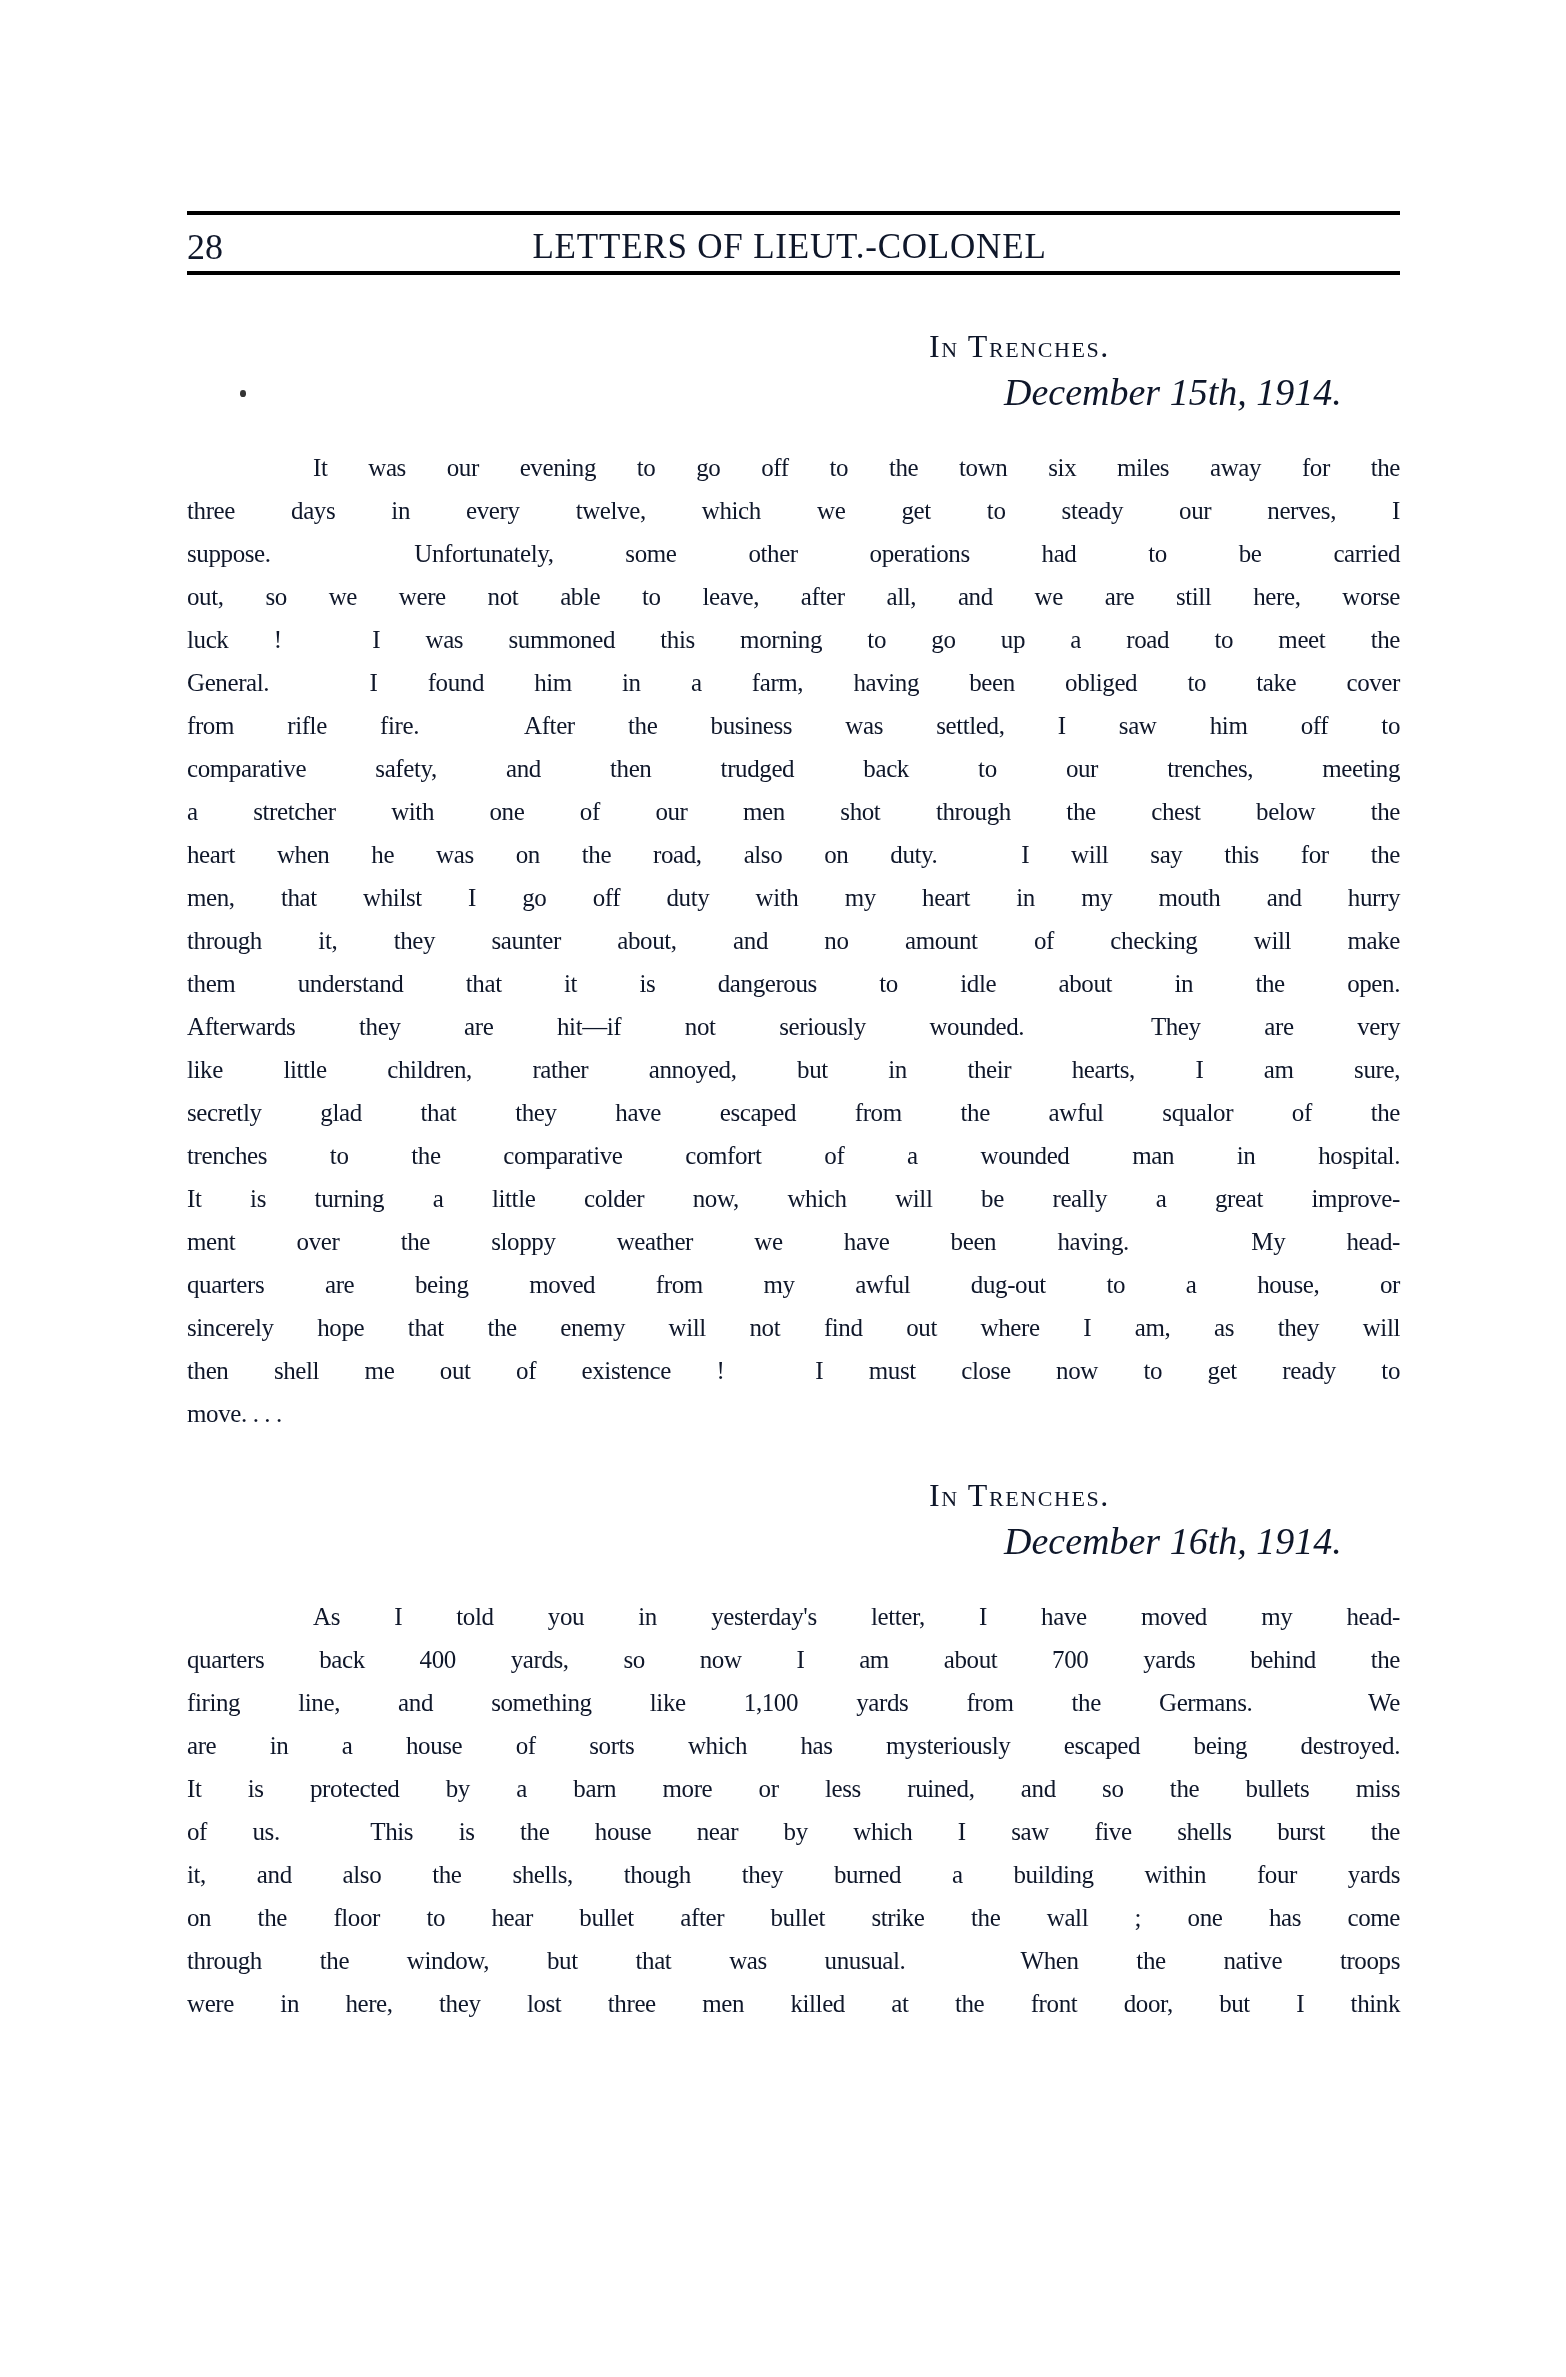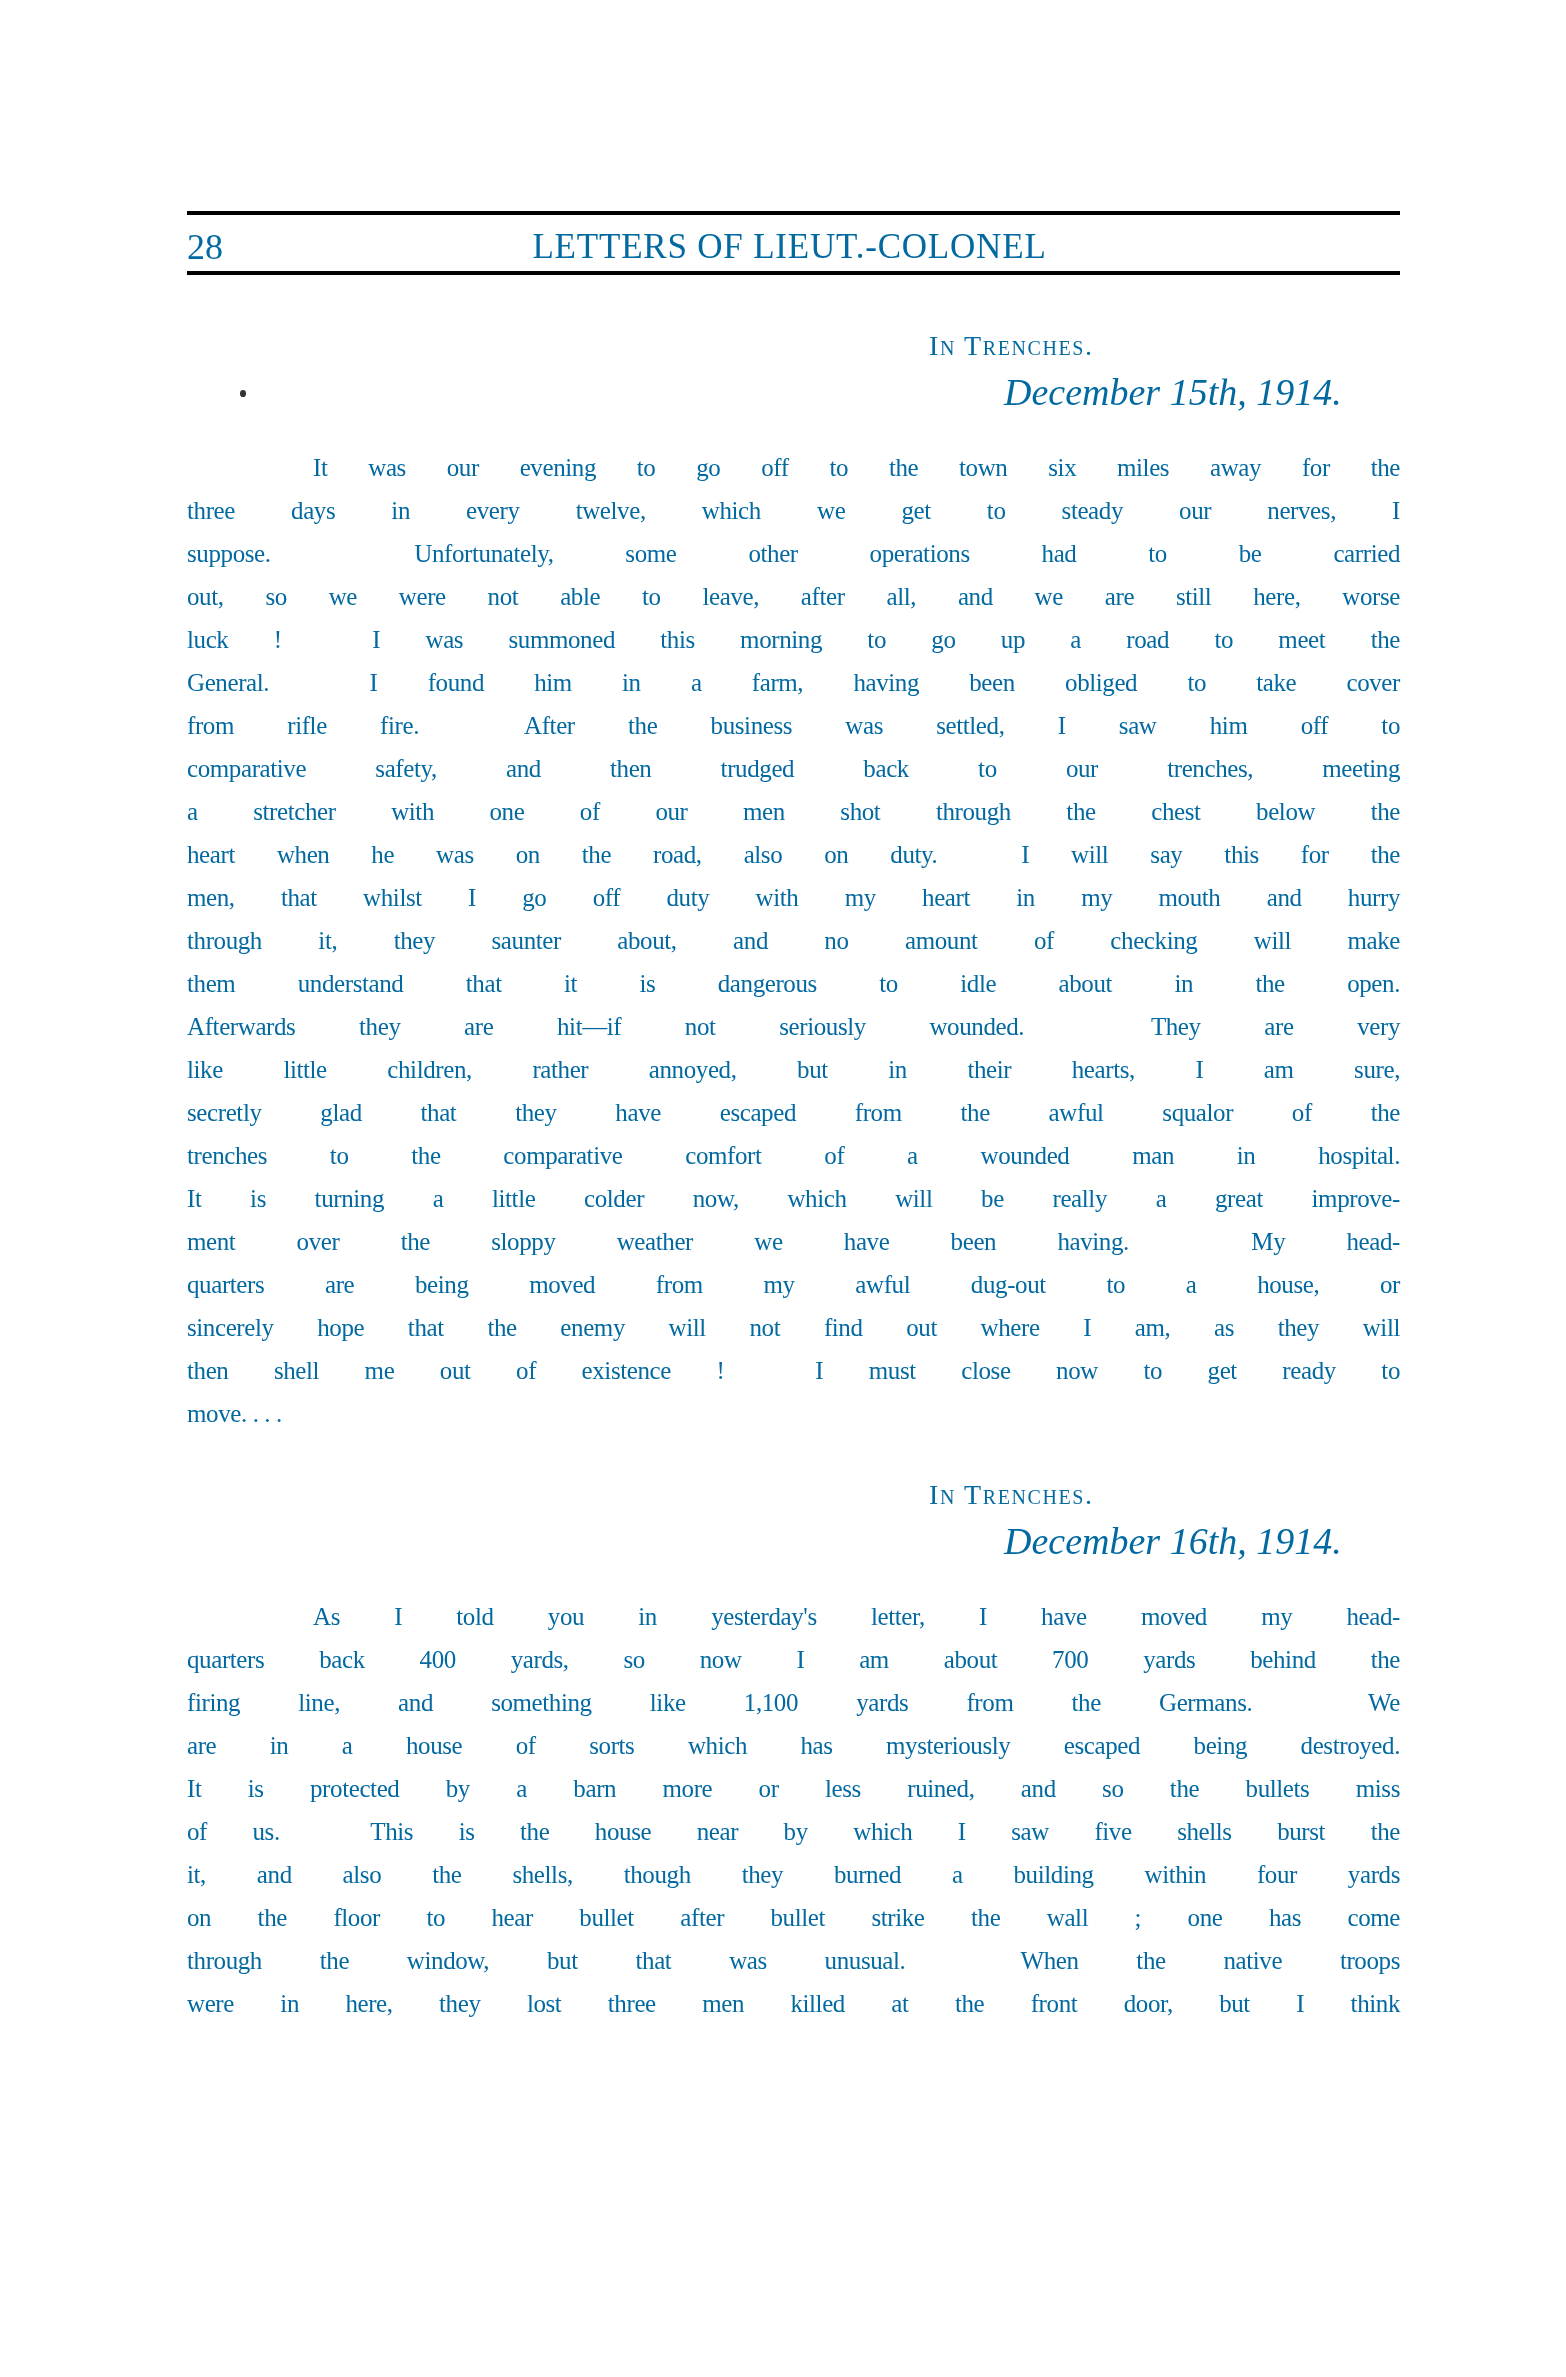--- a/index.html
+++ b/index.html
@@ -1,21 +1,21 @@
 <!DOCTYPE html>
 <html style="font-size:13px"><head>
 <meta charset="utf-8">
 <style>
   html, body { margin: 0; padding: 0; background: #ffffff; }
   .page {
     position: relative;
     width: 1567px;
     height: 2377px;
     background: #ffffff;
-    color: #0369a1;
+    color: #0f172a;
     font-family: "Liberation Serif", serif;
     overflow: hidden;
   }
   .content {
     position: absolute;
     left: 187px;
     top: 211px;
     width: 1213px;
   }
   
@@ -40,21 +40,21 @@
     text-align: center;
     font-size: 35px;
     line-height: 36px;
     letter-spacing: 0.8px;
   }
   
   .letter-heading {
     width: fit-content;
     margin: 50px 0 0 742px;
     font-variant: small-caps;
-    font-size: 28px;
+    font-size: 32px;
     line-height: 42px;
     letter-spacing: 1.6px;
   }
   .letter-2 .letter-heading { margin-top: 39px; }
   .letter-date {
     width: fit-content;
     margin: 4.8px 0 0 817px;
     font-style: italic;
     font-size: 38px;
     line-height: 40px;

